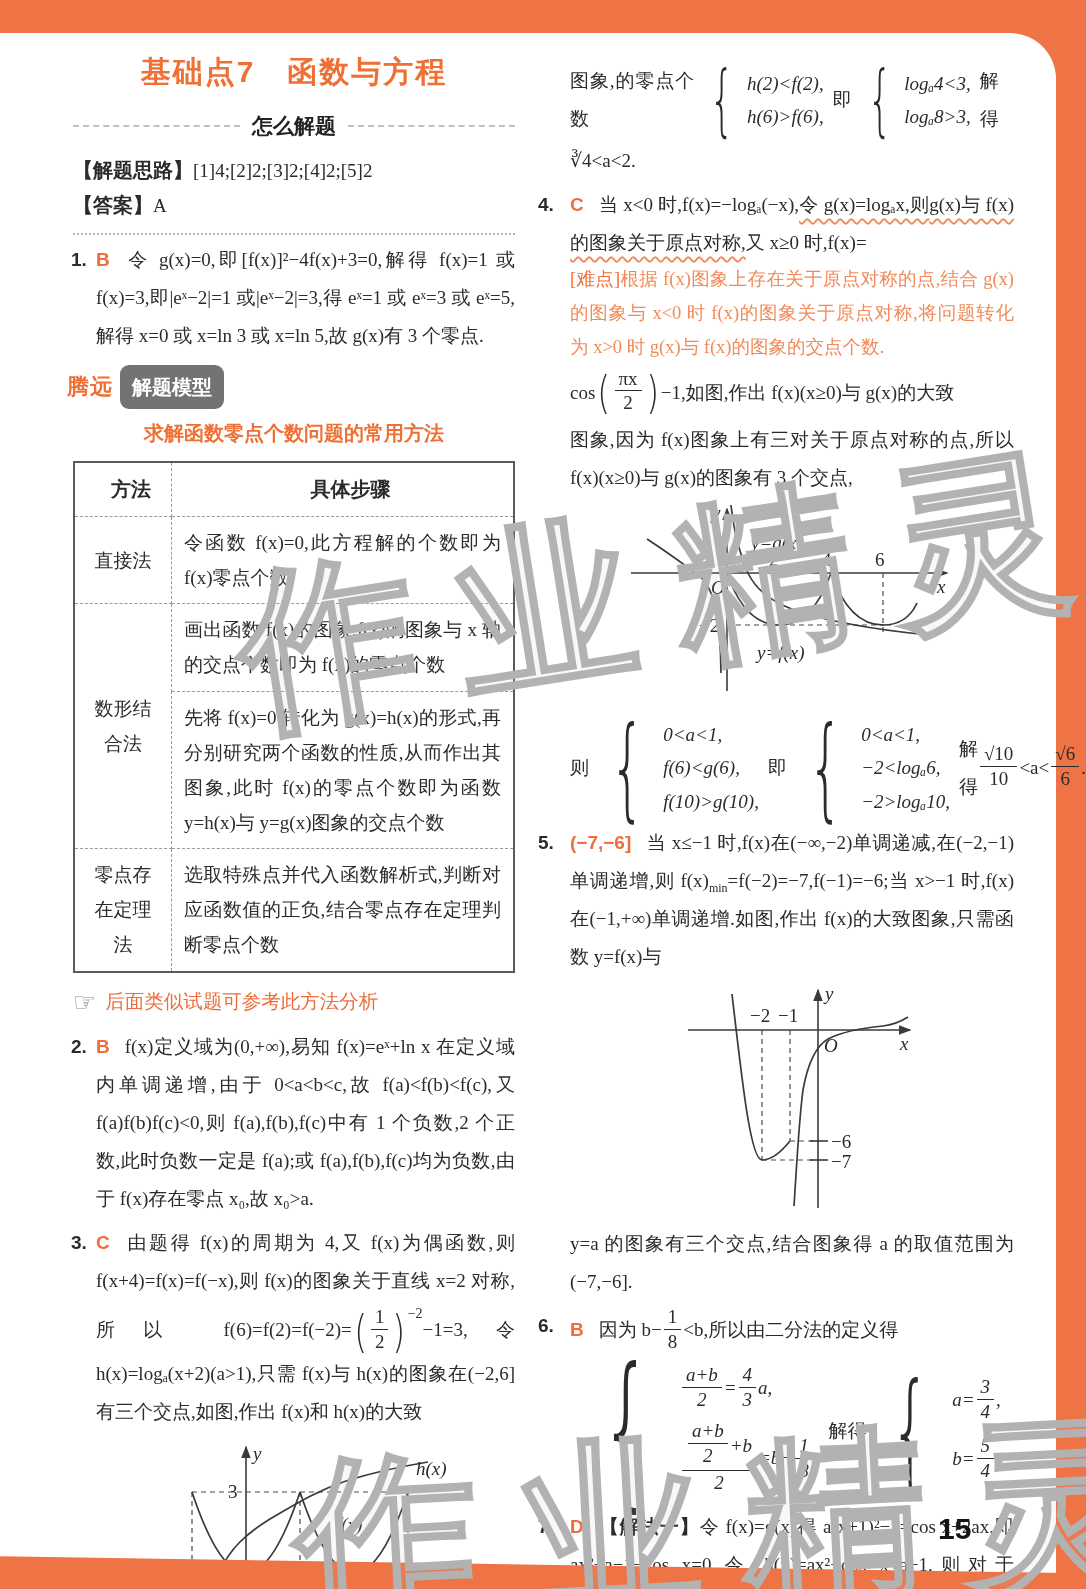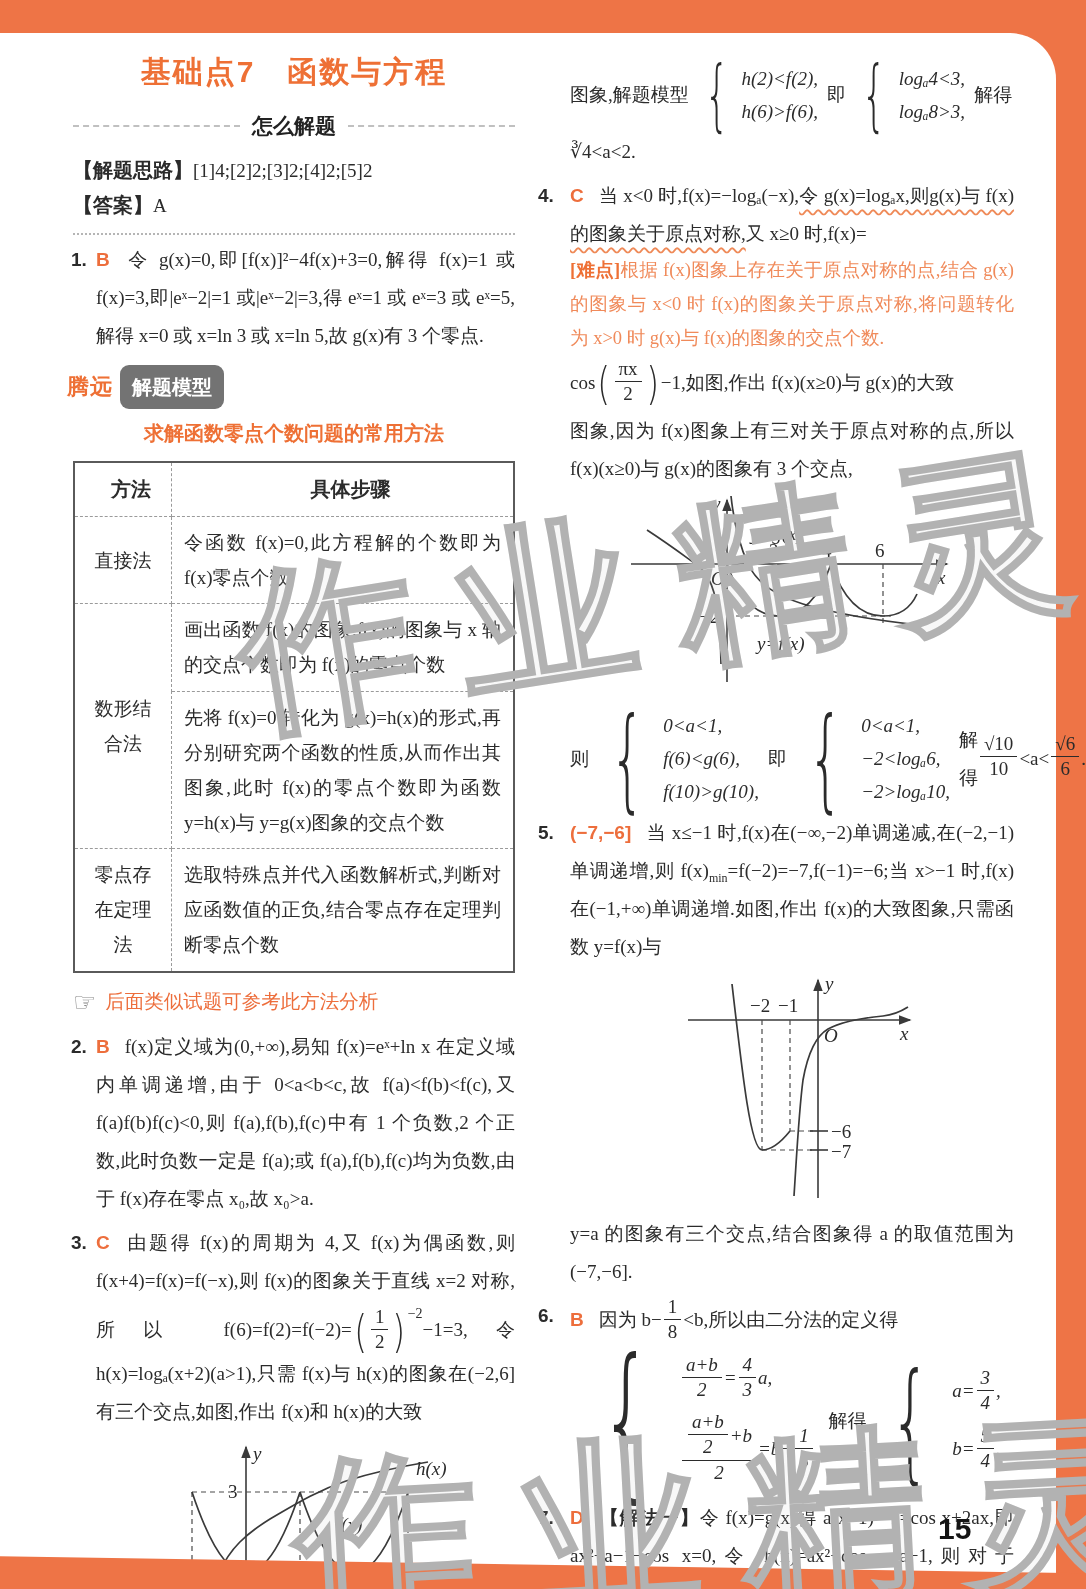--- a/index.html
+++ b/index.html
@@ -65,21 +65,21 @@
   .fexp{font-size:14px;vertical-align:18px;}
   .sys{display:inline-flex;align-items:center;vertical-align:middle;margin:0 3px;}
   .brace{font-family:"DejaVu Sans",sans-serif;font-weight:200;color:#2b2b2b;display:inline-block;
       transform:scaleX(.5);line-height:.85;}
   .b2{font-size:78px;} .b3{font-size:112px;} .bq6{font-size:168px;} .bsol{font-size:130px;}
   .srows{display:inline-flex;flex-direction:column;align-items:flex-start;margin:0 6px 0 0;line-height:1.75;font-style:italic;}
   .srows.frows{row-gap:10px;line-height:1.3;}
   .fline{display:flex;align-items:center;margin:4px 0;}
   .wavy{text-decoration:underline;text-decoration-style:wavy;text-decoration-color:#ef8a58;text-underline-offset:7px;text-decoration-thickness:1.5px;}
   .note{color:#f08a5a;font-size:18.5px;line-height:1.85;}
-  .note .nlab{font-weight:bold;color:#ee7035;}
+  .note .nlab{font-weight:normal;color:#ee7035;}
   sub.small{font-size:12px;}
 </style>
 </head>
 <body>
 
 <div class="page">
   <div class="sheet"></div>
 
   <div class="col col-left">
     <div class="title">基础点7　函数与方程</div>
@@ -179,21 +179,21 @@
         </svg>
         
       </div>
     </div>
   </div>
 
   <div class="col col-right">
 
     <div style="padding-left:30px">
       <div class="fline">
-        <span>图象,解题模型</span>
+        <span>图象,的零点个数</span>
         <span class="sys">
             <span class="brace b2">{</span>
             <span class="srows">
               <span>h(2)&lt;f(2),</span>
               <span>h(6)&gt;f(6),</span>
             </span>
           </span>
         <span>即</span>
         <span class="sys">
             <span class="brace b2">{</span>

